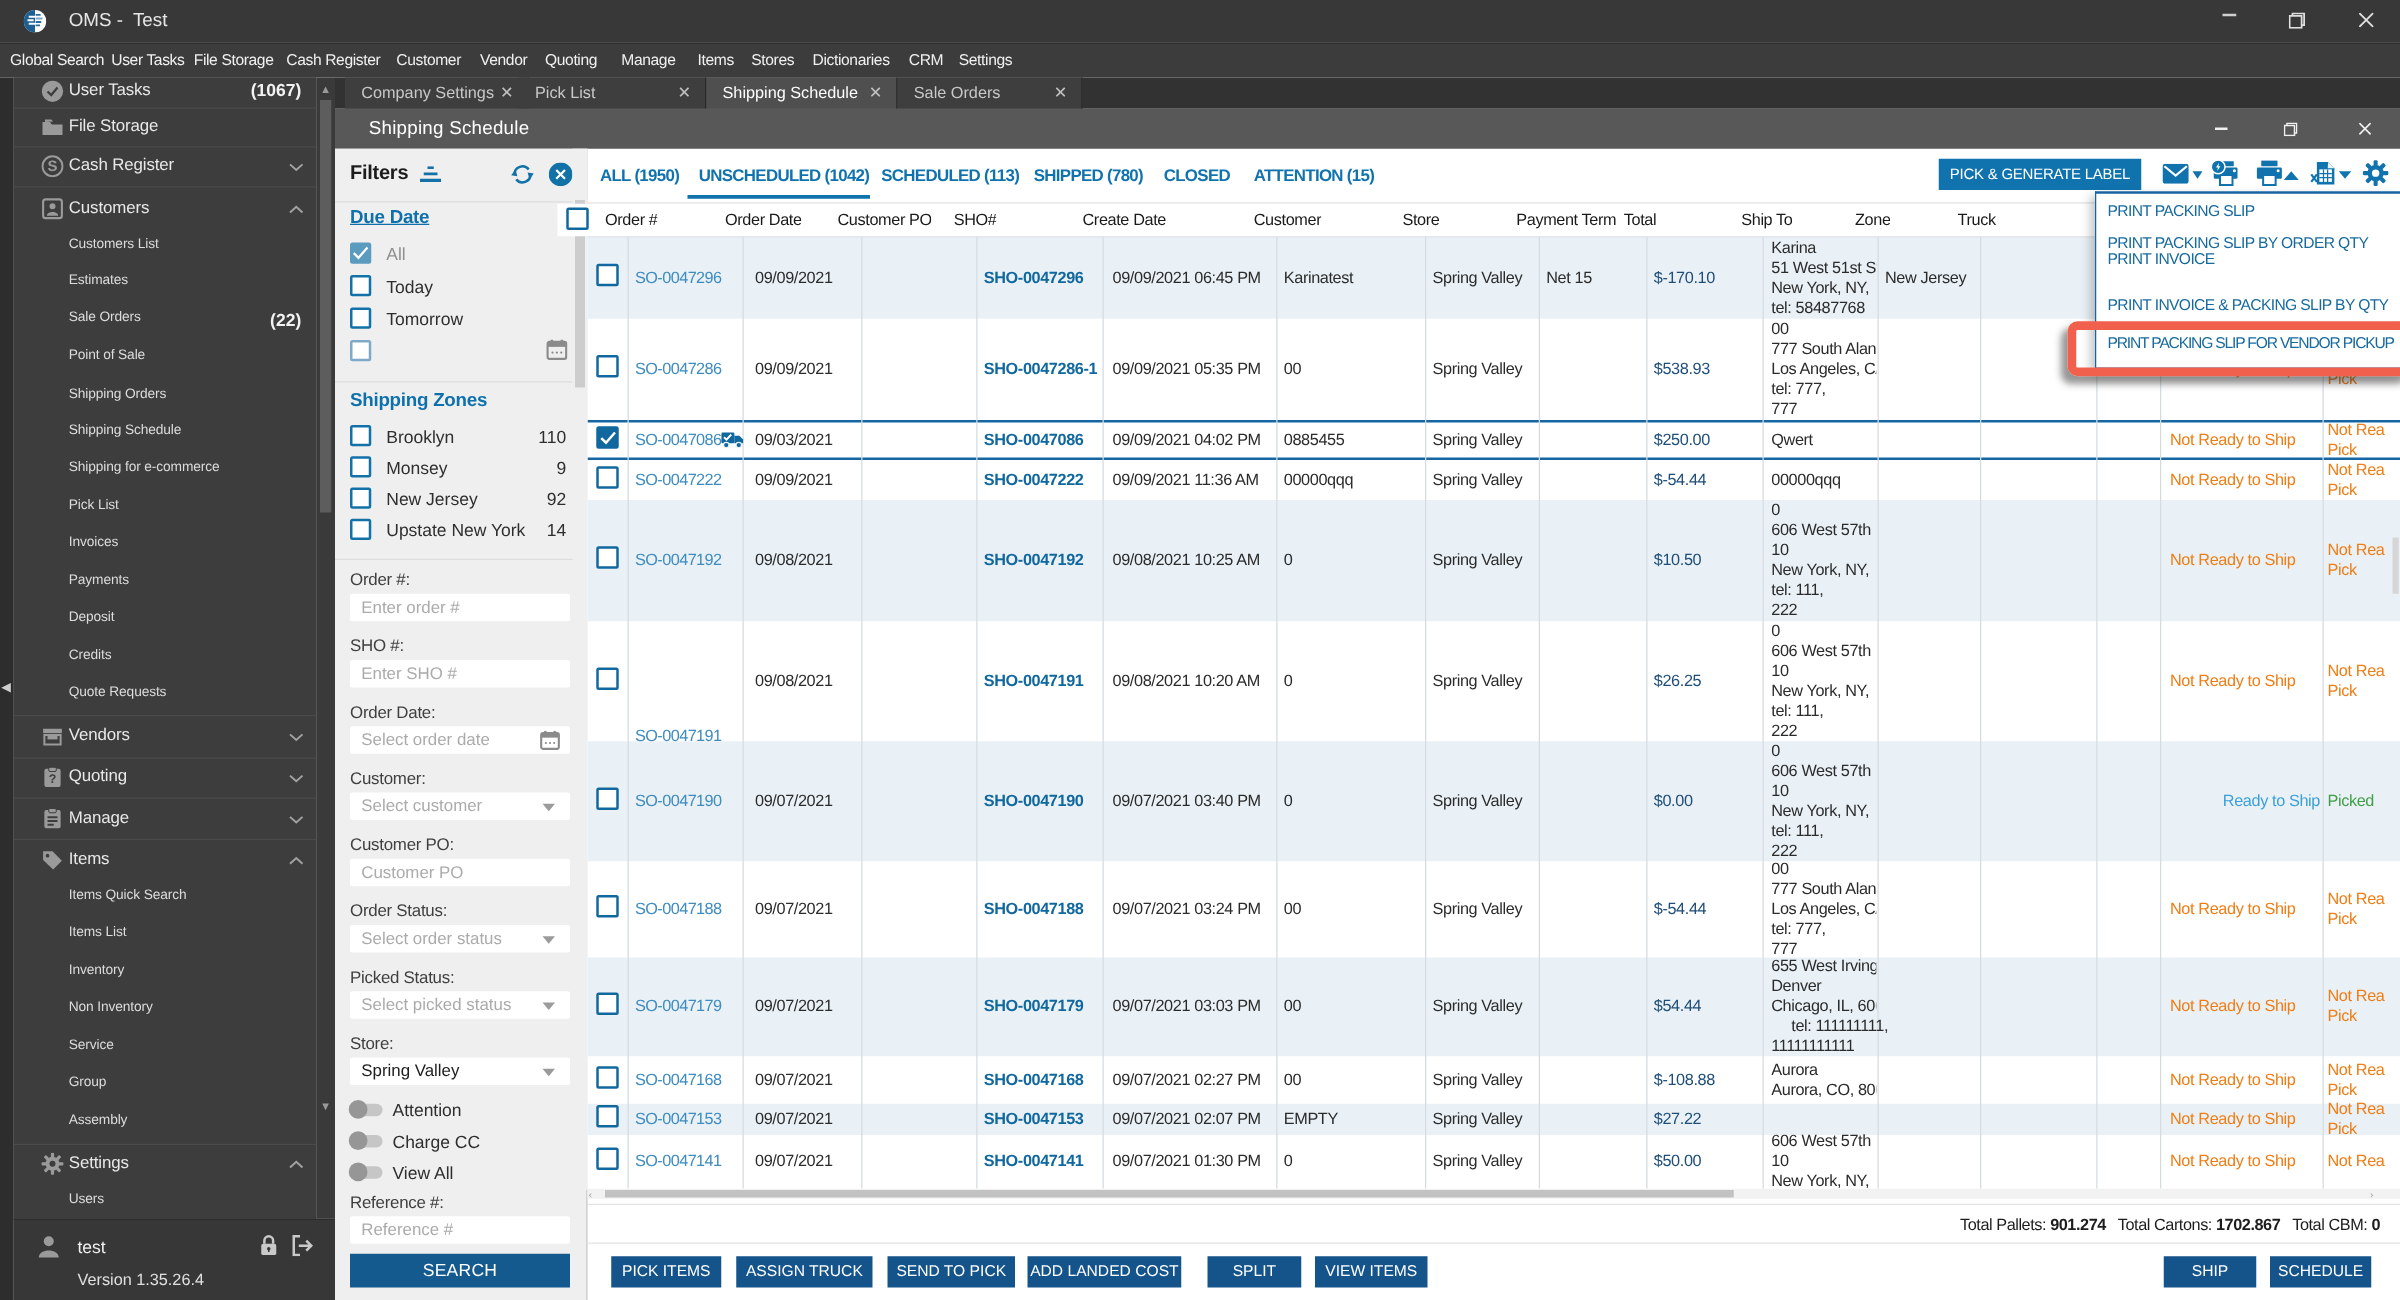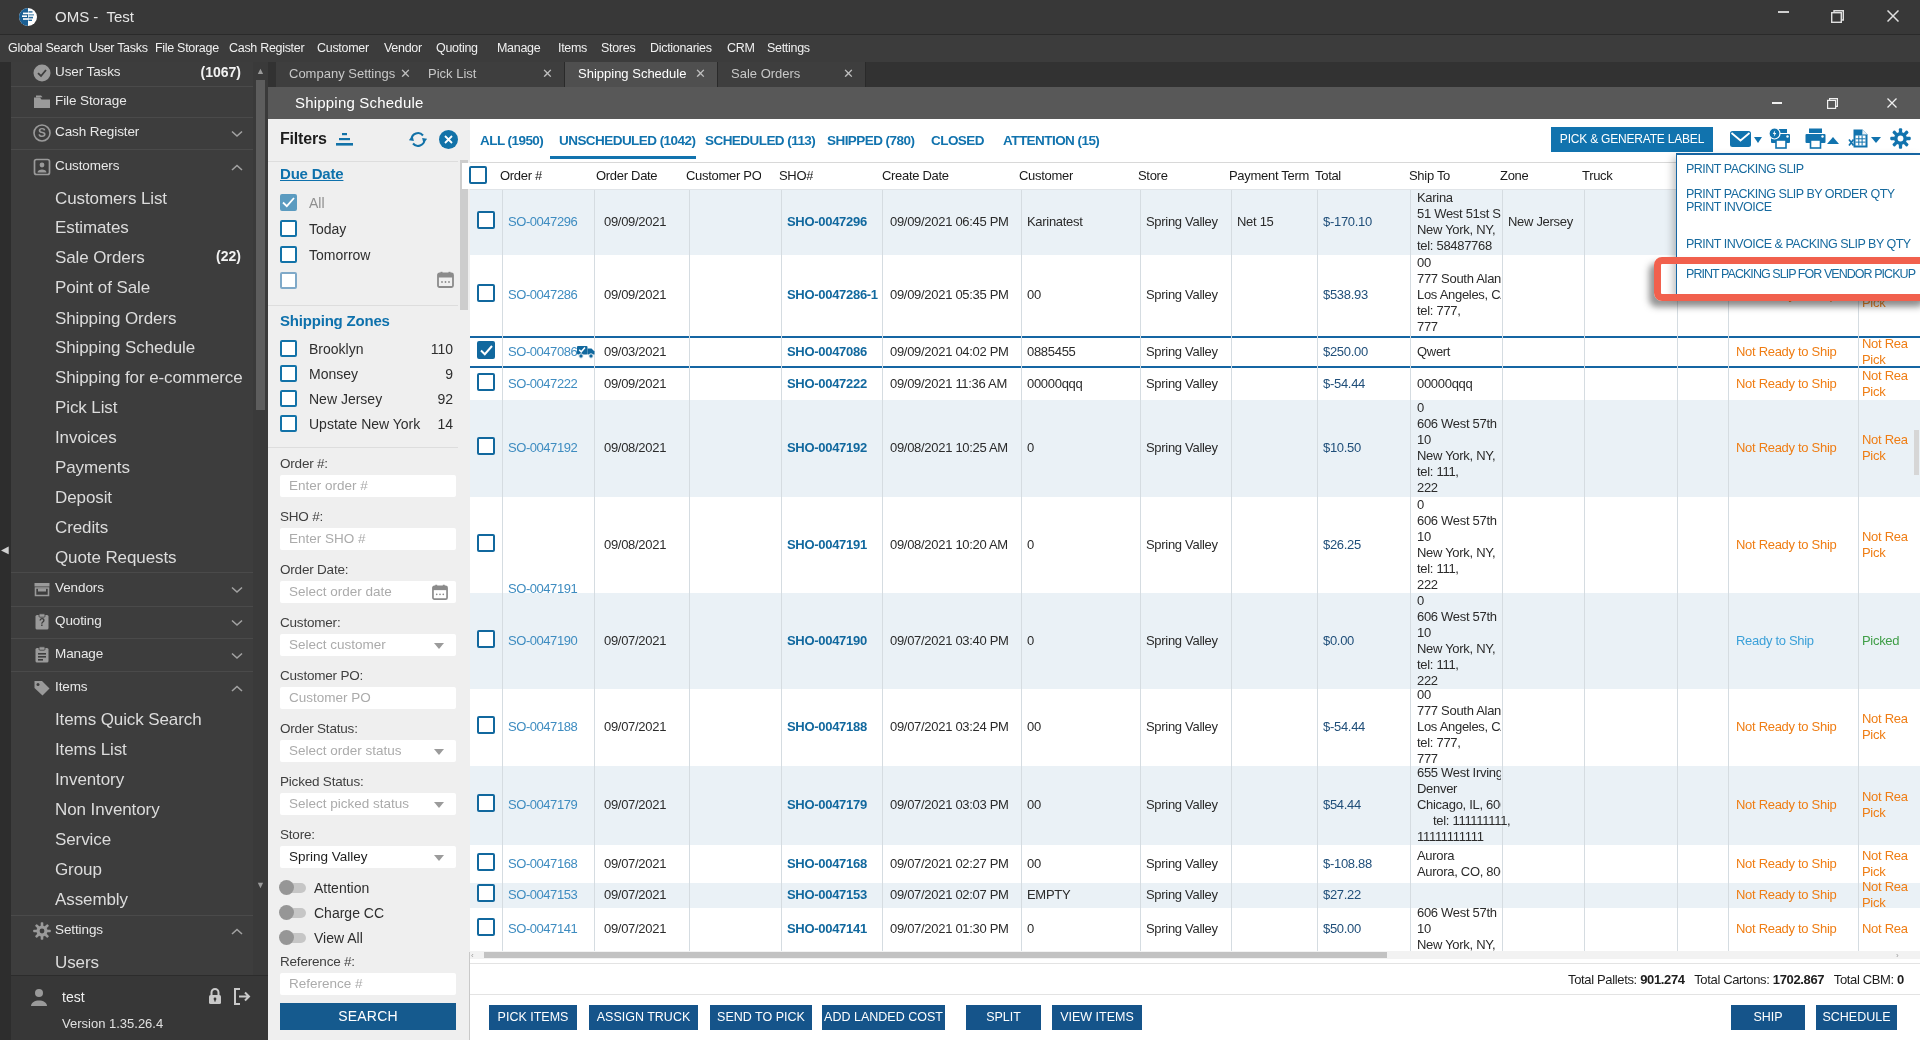--- a/index.html
+++ b/index.html
@@ -13,21 +13,21 @@
 
 .winbtn{position:absolute;color:#e0e0e0;}
 
 #leftstrip{left:0;top:62px;width:11px;height:978px;background:#2d2d2d;}
 #sidebar{left:11px;top:62px;width:242px;height:913px;background:#3d3d3d;overflow:hidden;}
 #sbscroll{left:253px;top:62px;width:15px;height:913px;background:#3a3a3a;}
 #sbthumb{left:256px;top:80px;width:9px;height:330px;background:#5d5d5d;}
 #sidebottom{left:11px;top:975px;width:257px;height:65px;background:#373737;border-top:1px solid #2c2c2c;}
 .sbicon{position:absolute;left:22px;width:18px;height:18px;}
 .sbtext{position:absolute;left:44px;font-size:13.5px;color:#e8e8e8;letter-spacing:-0.1px;}
-.sbsub{position:absolute;left:44px;font-size:17px;color:#dcdcdc;letter-spacing:-0.1px;}
+.sbsub{position:absolute;left:44px;font-size:11px;color:#dcdcdc;letter-spacing:-0.1px;}
 .sbcount{position:absolute;right:12px;font-size:14px;font-weight:bold;color:#f2f2f2;}
 .sbsep{position:absolute;left:0;width:242px;height:1px;background:#4a4a4a;}
 
 #tabbar{left:268px;top:62px;width:1652px;height:25px;background:#323232;}
 .dtab{position:absolute;top:62px;height:25px;background:#3e3e3e;border-right:1px solid #2a2a2a;color:#c8c8c8;font-size:13px;}
 .dtab .lbl{position:absolute;left:13px;top:4px;}
 .dtab .x{position:absolute;right:11px;top:4px;font-size:13px;color:#c0c0c0;}
 #winbar{left:268px;top:87px;width:1652px;height:32px;background:#585858;}
 #winbar .t{position:absolute;left:27px;top:7px;color:#fff;font-size:15px;letter-spacing:0.2px;}
 
@@ -56,21 +56,21 @@
 .row{position:absolute;left:0;width:1450px;}
 .rowlb{background:#eaf1f6;}
 .cell{position:absolute;font-size:13px;color:#2b2b2b;letter-spacing:-0.3px;line-height:18px;height:18px;overflow:hidden;white-space:nowrap;}
 .link{color:#3e8cc0;letter-spacing:-0.45px;}
 .sho{color:#11689e;font-weight:bold;}
 .money{color:#1f4e79;}
 .st-or{color:#ef7d14;}
 .st-bl{color:#3ba0d8;}
 .st-gr{color:#3f9e47;}
 .tcb{position:absolute;left:7px;width:18px;height:18px;border:2px solid #11689e;border-radius:2px;background:#fff;}
-#thead{left:462px;top:163px;width:1450px;height:26px;background:#fff;}
+#thead{left:446px;top:163px;width:1450px;height:26px;background:#fff;}
 .hcell{position:absolute;top:5px;font-size:13px;color:#1a1a1a;letter-spacing:-0.3px;white-space:nowrap;overflow:hidden;}
 #topline{left:470px;top:162px;width:1450px;height:1px;background:#d8d8d8;}
 #headline{left:470px;top:189px;width:1450px;height:1px;background:#e0e4e8;}
 
 #hscroll{left:470px;top:951px;width:1450px;height:8px;background:#f2f2f2;}
 #hthumb{left:484px;top:952px;width:903px;height:6px;background:#c2c2c2;}
 #totline1{left:470px;top:963px;width:1450px;height:1px;background:#e3e3e3;}
 #totline2{left:470px;top:994px;width:1450px;height:1px;background:#e3e3e3;}
 #totals{left:0px;top:972px;width:1904px;height:18px;text-align:right;font-size:13px;color:#1d1d1d;letter-spacing:-0.35px;}
 .bbtn{position:absolute;top:1005px;height:25px;background:#15548a;color:#fff;font-size:12.5px;text-align:center;letter-spacing:0px;}
@@ -569,21 +569,21 @@
     <div class="cell" style="left:420px;top:469px;width:129px;">09/07/2021 03:40 PM</div>
     <div class="cell" style="left:557px;top:469px;width:111px;">0</div>
     <div class="cell" style="left:676px;top:469px;width:83px;">Spring Valley</div>
     <div class="cell money" style="left:853px;top:469px;width:85px;">$0.00</div>
     <div class="cell" style="left:947px;top:429px;width:84px;">0</div>
     <div class="cell" style="left:947px;top:445px;width:84px;">606 West 57th</div>
     <div class="cell" style="left:947px;top:461px;width:84px;">10</div>
     <div class="cell" style="left:947px;top:477px;width:84px;">New York, NY, </div>
     <div class="cell" style="left:947px;top:493px;width:84px;">tel: 111,</div>
     <div class="cell" style="left:947px;top:509px;width:84px;">222</div>
-    <div class="cell st-bl" style="left:1266px;top:469px;width:120px;">Ready to Ship</div>
+    <div class="cell st-bl" style="left:1266px;top:469px;width:120px;text-align:right;">Ready to Ship</div>
     <div class="cell st-gr" style="left:1392px;top:469px;width:58px;">Picked</div>
     <div class="tcb" style="top:553px"></div>
     <div class="cell link" style="left:38px;top:555px;width:84px;">SO-0047188</div>
     <div class="cell" style="left:134px;top:555px;width:83px;">09/07/2021</div>
     <div class="cell sho" style="left:317px;top:555px;width:93px;">SHO-0047188</div>
     <div class="cell" style="left:420px;top:555px;width:129px;">09/07/2021 03:24 PM</div>
     <div class="cell" style="left:557px;top:555px;width:111px;">00</div>
     <div class="cell" style="left:676px;top:555px;width:83px;">Spring Valley</div>
     <div class="cell money" style="left:853px;top:555px;width:85px;">$-54.44</div>
     <div class="cell" style="left:947px;top:523px;width:84px;">00</div>

